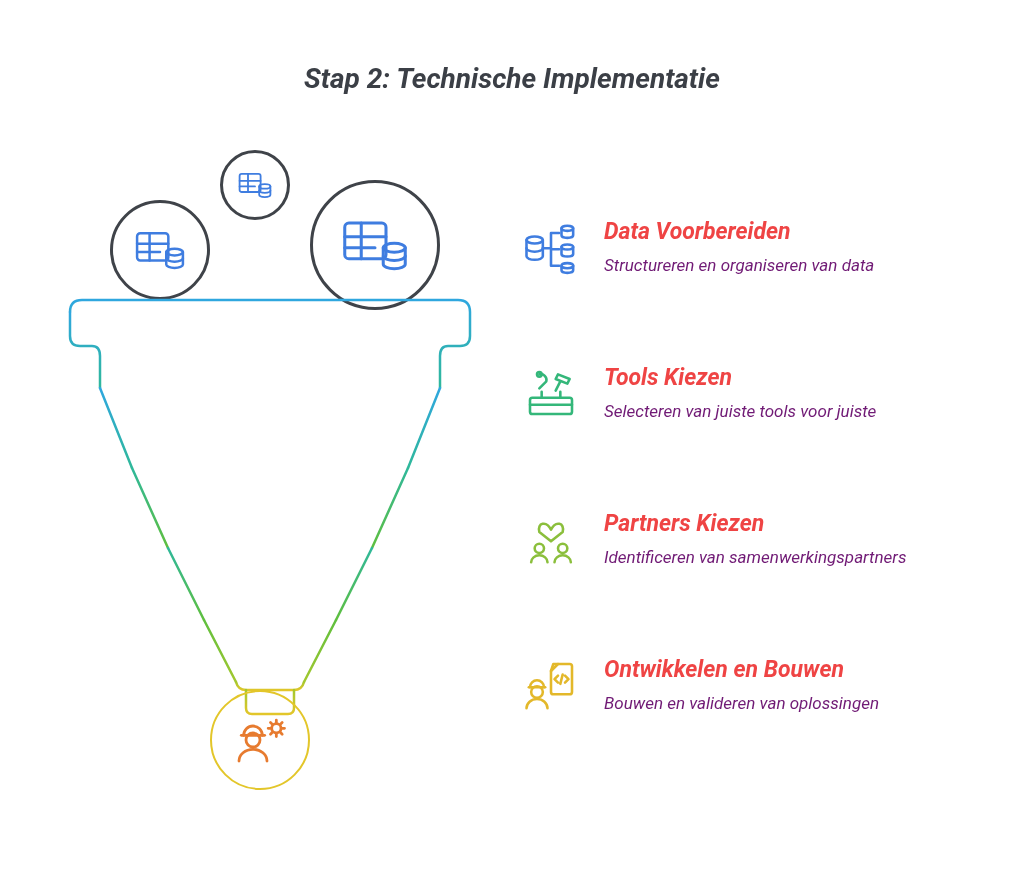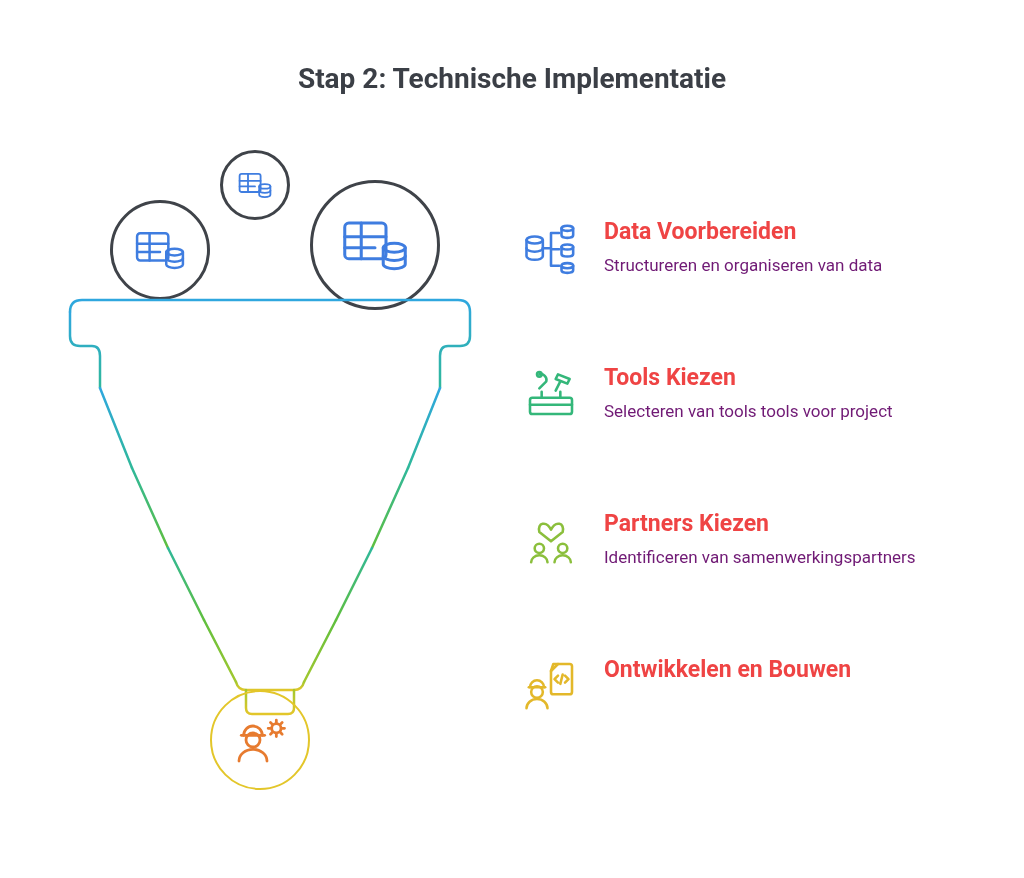--- a/index.html
+++ b/index.html
@@ -1,17 +1,17 @@
 <!DOCTYPE html>
 <html><head>
 <meta charset="utf-8">
 <style>
   * { box-sizing: border-box; margin: 0; padding: 0; }
   html, body { width: 1024px; height: 878px; background: #fff; font-family: "Segoe UI", Roboto, Arial, sans-serif; }
-  .canvas { position: relative; width: 1024px; height: 760px; }
+  .canvas { position: relative; width: 1024px; height: 760px; font-style: italic; }
   .title { position: absolute; top: 62px; left: 0; width: 1024px; text-align: center;
            font-size: 28px; font-weight: 700; color: #3b3f46; }
   .funnel-wrap { position: absolute; left: 60px; top: 290px; width: 420px; height: 520px; }
   .top-circles { position: absolute; left: 60px; top: 150px; width: 420px; height: 160px; }
   .circle { position: absolute; border: 3px solid #3f4349; border-radius: 50%; background: #fff;
             display: flex; align-items: center; justify-content: center; }
   .circle.small { width: 70px; height: 70px; left: 160px; top: 0; }
   .circle.med   { width: 100px; height: 100px; left: 50px;  top: 50px; }
   .circle.big   { width: 130px; height: 130px; left: 250px; top: 30px; }
   .out-circle { position: absolute; left: 60px; top: 695px; width: 420px; height: 120px; }
@@ -165,21 +165,21 @@
 
             <path d="M14 8 a5 5 0 0 1 6 6 L14 20"></path>
               <circle cx="14" cy="8" r="2"></circle>
 
             <path d="M30 8 l10 4 l-2 4 l-10 -4 z M32 14 L28 22"></path>
           </g>
         </svg>
       </div>
       <div class="tx">
         <h3>Tools Kiezen</h3>
-        <p>Selecteren van tools tools voor project</p>
+        <p>Selecteren van juiste tools voor juiste</p>
       </div>
     </div>
 
     <div class="step">
       <div class="icn">
         <svg width="56" height="56" viewBox="0 0 48 48">
           <g fill="none" stroke="#8bbf3c" stroke-width="2.2" stroke-linecap="round" stroke-linejoin="round">
             <path d="M24 16 C20 8 12 10 14 18 L24 26 L34 18 C36 10 28 8 24 16 Z"></path>
             <circle cx="14" cy="32" r="4"></circle>
               <path d="M7 44 a7 6 0 0 1 14 0"></path>
@@ -205,17 +205,18 @@
 
             <path d="M6 26 a6 6 0 0 1 12 0"></path>
               <path d="M5 26 H19"></path>
             <circle cx="12" cy="30" r="5"></circle>
             <path d="M3 44 a9 8 0 0 1 18 0"></path>
           </g>
         </svg>
       </div>
       <div class="tx">
         <h3>Ontwikkelen en Bouwen</h3>
+        <p>Bouwen en valideren van oplossingen</p>
       </div>
     </div>
 
   </div>
 </div>
 
 </body></html>

